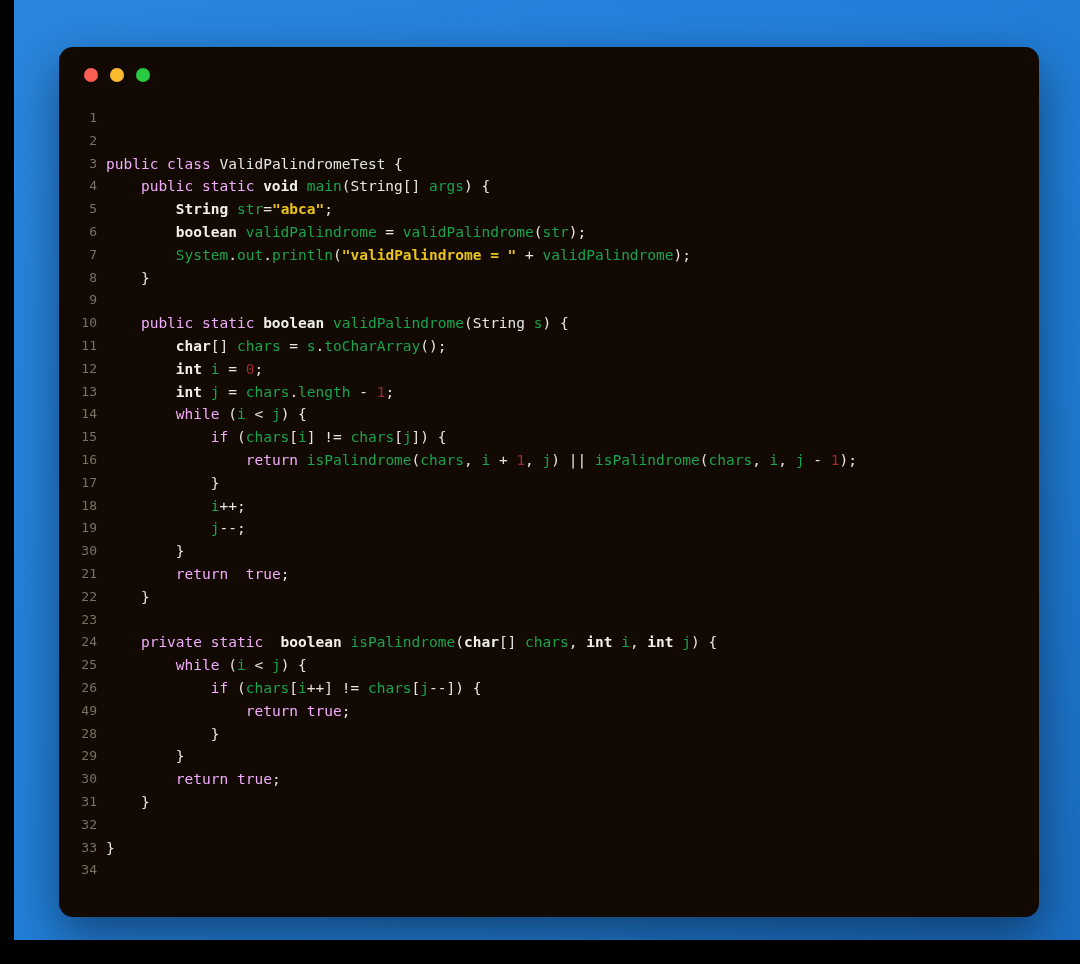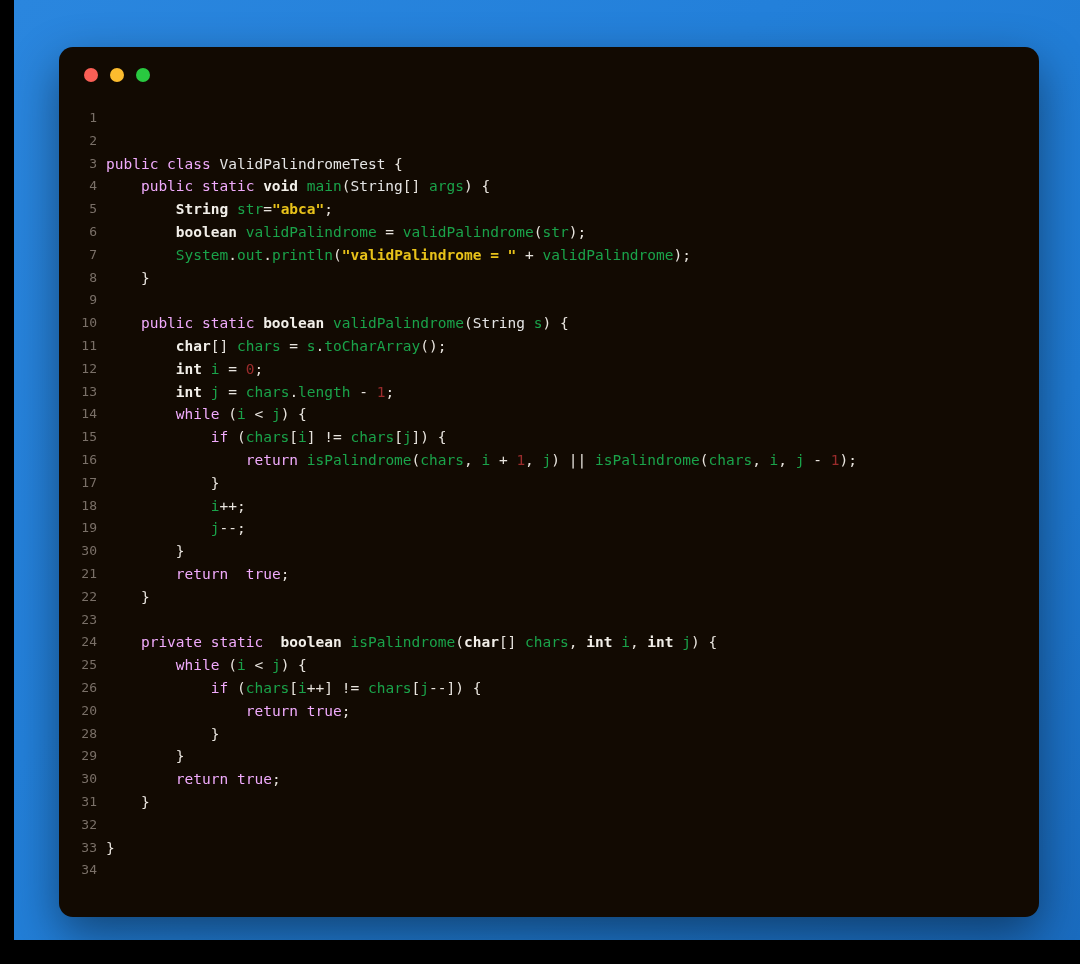--- a/index.html
+++ b/index.html
@@ -105,21 +105,21 @@
         <div class="code-line"><span class="ln">17</span><span class="src"><span class="pun">            }</span></span></div>
         <div class="code-line"><span class="ln">18</span><span class="src"><span class="pun">            </span><span class="var">i</span><span class="pun">++;</span></span></div>
         <div class="code-line"><span class="ln">19</span><span class="src"><span class="pun">            </span><span class="var">j</span><span class="pun">--;</span></span></div>
         <div class="code-line"><span class="ln">30</span><span class="src"><span class="pun">        }</span></span></div>
         <div class="code-line"><span class="ln">21</span><span class="src"><span class="pun">        </span><span class="kw">return</span><span class="pun">  </span><span class="lit">true</span><span class="pun">;</span></span></div>
         <div class="code-line"><span class="ln">22</span><span class="src"><span class="pun">    }</span></span></div>
         <div class="code-line"><span class="ln">23</span><span class="src"></span></div>
         <div class="code-line"><span class="ln">24</span><span class="src"><span class="pun">    </span><span class="kw">private </span><span class="kw">static </span><span class="pun"> </span><span class="typ">boolean</span><span class="pun"> </span><span class="var">isPalindrome</span><span class="pun">(</span><span class="typ">char</span><span class="pun">[] </span><span class="var">chars</span><span class="pun">, </span><span class="typ">int</span><span class="pun"> </span><span class="var">i</span><span class="pun">, </span><span class="typ">int</span><span class="pun"> </span><span class="var">j</span><span class="pun">) {</span></span></div>
         <div class="code-line"><span class="ln">25</span><span class="src"><span class="pun">        </span><span class="kw">while</span><span class="pun"> (</span><span class="var">i</span><span class="pun"> &lt; </span><span class="var">j</span><span class="pun">) {</span></span></div>
         <div class="code-line"><span class="ln">26</span><span class="src"><span class="pun">            </span><span class="kw">if</span><span class="pun"> (</span><span class="var">chars</span><span class="pun">[</span><span class="var">i</span><span class="pun">++] != </span><span class="var">chars</span><span class="pun">[</span><span class="var">j</span><span class="pun">--]) {</span></span></div>
-        <div class="code-line"><span class="ln">20</span><span class="src"><span class="pun">                </span><span class="kw">return</span><span class="pun"> </span><span class="lit">true</span><span class="pun">;</span></span></div>
+        <div class="code-line"><span class="ln">49</span><span class="src"><span class="pun">                </span><span class="kw">return</span><span class="pun"> </span><span class="lit">true</span><span class="pun">;</span></span></div>
         <div class="code-line"><span class="ln">28</span><span class="src"><span class="pun">            }</span></span></div>
         <div class="code-line"><span class="ln">29</span><span class="src"><span class="pun">        }</span></span></div>
         <div class="code-line"><span class="ln">30</span><span class="src"><span class="pun">        </span><span class="kw">return</span><span class="pun"> </span><span class="lit">true</span><span class="pun">;</span></span></div>
         <div class="code-line"><span class="ln">31</span><span class="src"><span class="pun">    }</span></span></div>
         <div class="code-line"><span class="ln">32</span><span class="src"></span></div>
         <div class="code-line"><span class="ln">33</span><span class="src"><span class="pun">}</span></span></div>
         <div class="code-line"><span class="ln">34</span><span class="src"></span></div>
       </div>
 
   </div>

